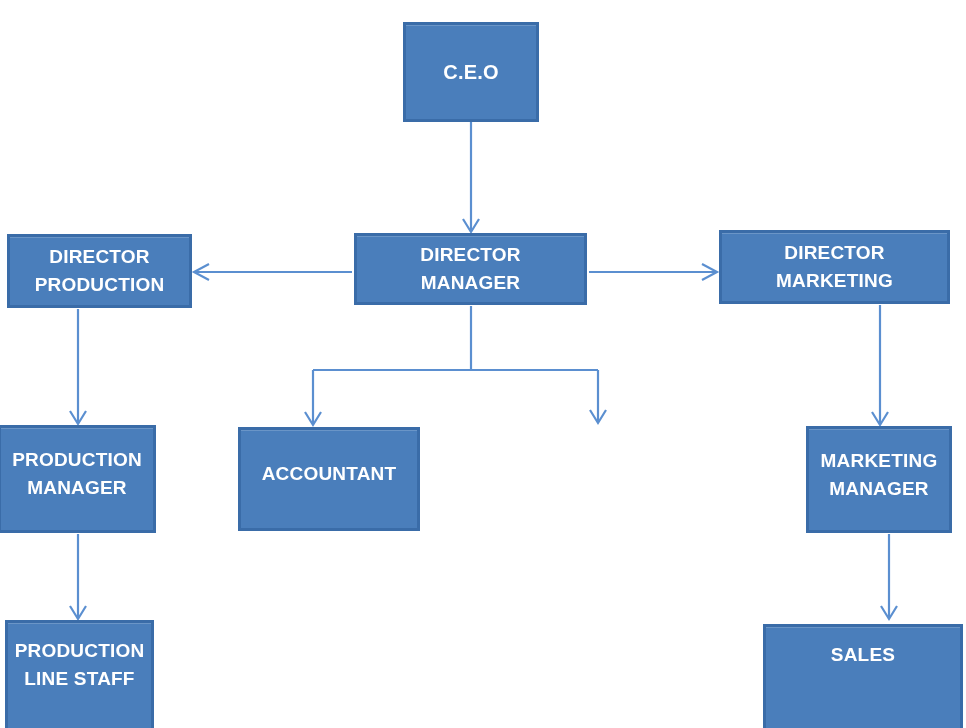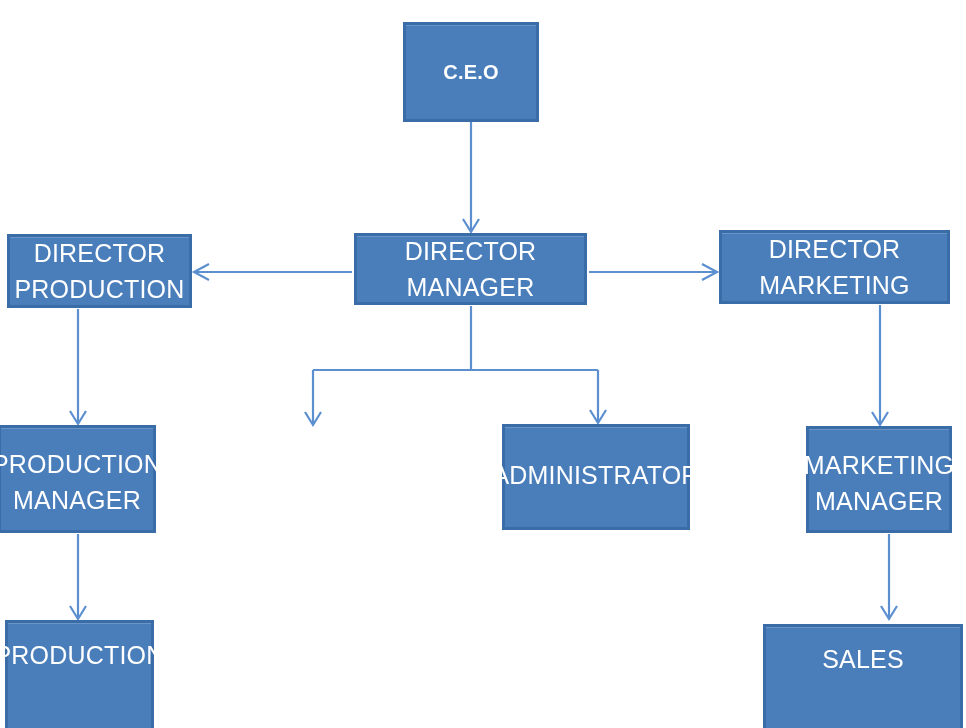--- a/index.html
+++ b/index.html
@@ -30,25 +30,26 @@
     box-sizing: border-box;
     background: #4a7ebb;
     border: 3px solid #3a6ca8;
     display: flex;
     flex-direction: column;
     align-items: center;
     justify-content: center;
     text-align: center;
     color: #ffffff;
     font-family: "Liberation Sans", sans-serif;
-    font-size: 25px;
+    font-size: 19px;
     letter-spacing: 0.2px;
     line-height: 1.45;
     z-index: 2;
     box-shadow: 0 1px 0 rgba(255,255,255,0.18) inset;
+    font-weight: bold;
   }
   .org-node .node-line {
     display: block;
     white-space: nowrap;
   }
   .node-ceo {
     font-weight: bold;
     font-size: 20px;
   }
   
@@ -126,31 +127,32 @@
   <div class="org-node" id="node-dir-marketing">
     <span class="node-line">DIRECTOR</span>
     <span class="node-line">MARKETING</span>
   </div>
 
   <div class="org-node" id="node-production-manager">
     <span class="node-line">PRODUCTION</span>
     <span class="node-line">MANAGER</span>
   </div>
 
+  <div class="org-node" id="node-accountant">
+    <span class="node-line">ACCOUNTANT</span>
+  </div>
 
-  <div class="org-node" id="node-administrator">
-    <span class="node-line">ADMINISTRATOR</span>
-  </div>
 
   <div class="org-node" id="node-marketing-manager">
     <span class="node-line">MARKETING</span>
     <span class="node-line">MANAGER</span>
   </div>
 
   <div class="org-node" id="node-production-line-staff">
     <span class="node-line">PRODUCTION</span>
+    <span class="node-line">LINE STAFF</span>
   </div>
 
   <div class="org-node" id="node-sales-representatives">
     <span class="node-line">SALES</span>
   </div>
 
 </div>
 
 </body></html>

